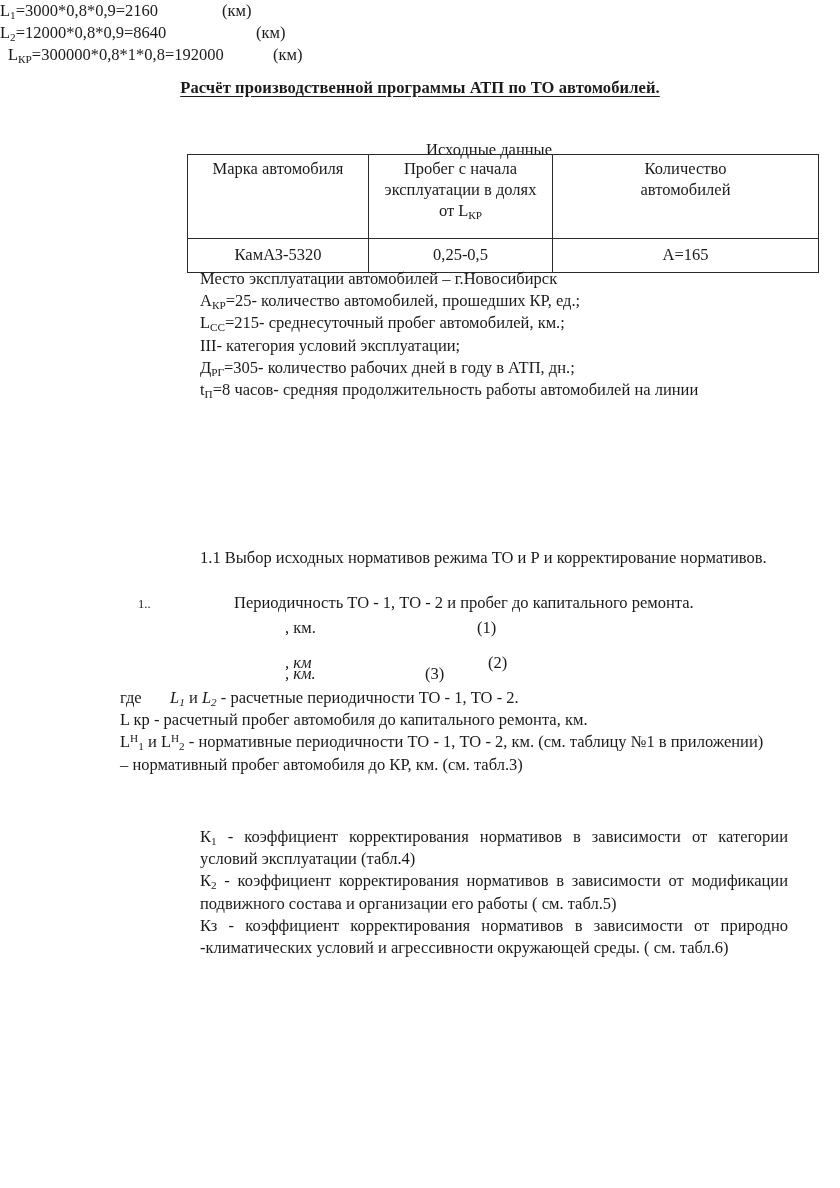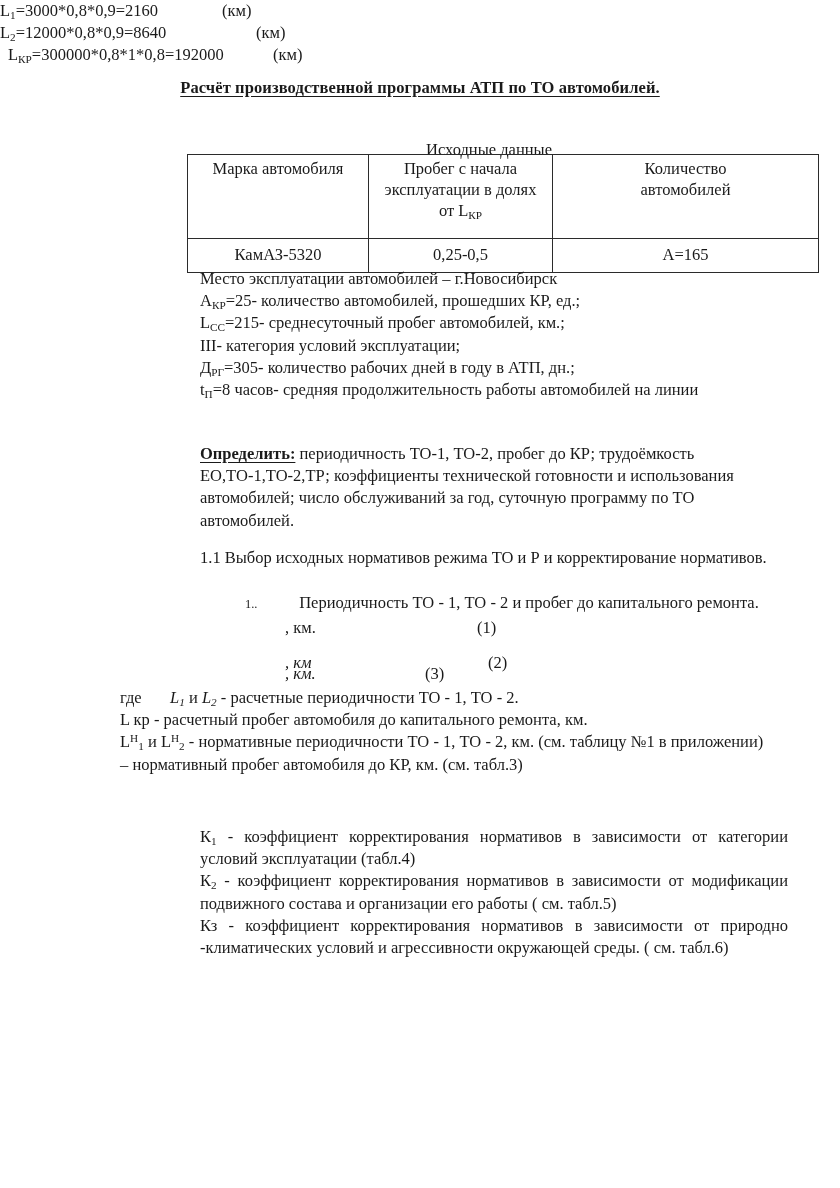--- a/index.html
+++ b/index.html
@@ -105,24 +105,23 @@
     text-decoration: underline;
     text-underline-offset: 2.5px;
   }
 
   
   #section-11 { top: 547px; left: 200px; width: 592px; }
 
   
   #num-item {
     top: 592px;
-    left: 156px;
+    left: 138px;
     width: 650px;
     font-size: 16.5px;
-    text-align: center;
   }
   #num-item .marker {
     display: inline-block;
     width: 96px;
     font-size: 12.5px;
     vertical-align: baseline;
   }
   #num-item .txt { font-size: 16.5px; }
 
   
@@ -197,23 +196,20 @@
 
   <div class="para ind-para" id="params-block">
     <div class="row">Место эксплуатации автомобилей – г.Новосибирск</div>
     <div class="row"><span>A</span><sub>КР</sub><span>=25- количество автомобилей, прошедших КР, ед.;</span></div>
     <div class="row"><span>L</span><sub>СС</sub><span>=215- среднесуточный пробег автомобилей, км.;</span></div>
     <div class="row">III- категория условий эксплуатации;</div>
     <div class="row"><span>Д</span><sub>РГ</sub><span>=305- количество рабочих дней в году в АТП, дн.;</span></div>
     <div class="wrap"><span>t</span><sub>П</sub><span>=8 часов- средняя продолжительность работы автомобилей на линии</span></div>
   </div>
 
-  <div class="para" id="determine-block">
-    <span class="lead">Определить:</span><span> периодичность ТО-1, ТО-2, пробег до КР; трудоёмкость ЕО,ТО-1,ТО-2,ТР; коэффициенты технической готовности и использования автомобилей; число обслуживаний за год, суточную программу по ТО автомобилей.</span>
-  </div>
 
   <div class="para" id="section-11">1.1 Выбор исходных нормативов режима ТО и Р  и  корректирование нормативов.</div>
 
   <div class="para" id="num-item">
     <span class="marker">1..</span><span class="txt">Периодичность ТО - 1, ТО - 2 и пробег до капитального ремонта.</span>
   </div>
 
   <div class="formula-line" id="f1">
     <span class="unit">, км.</span>
     <span class="eqno">(1)</span>

